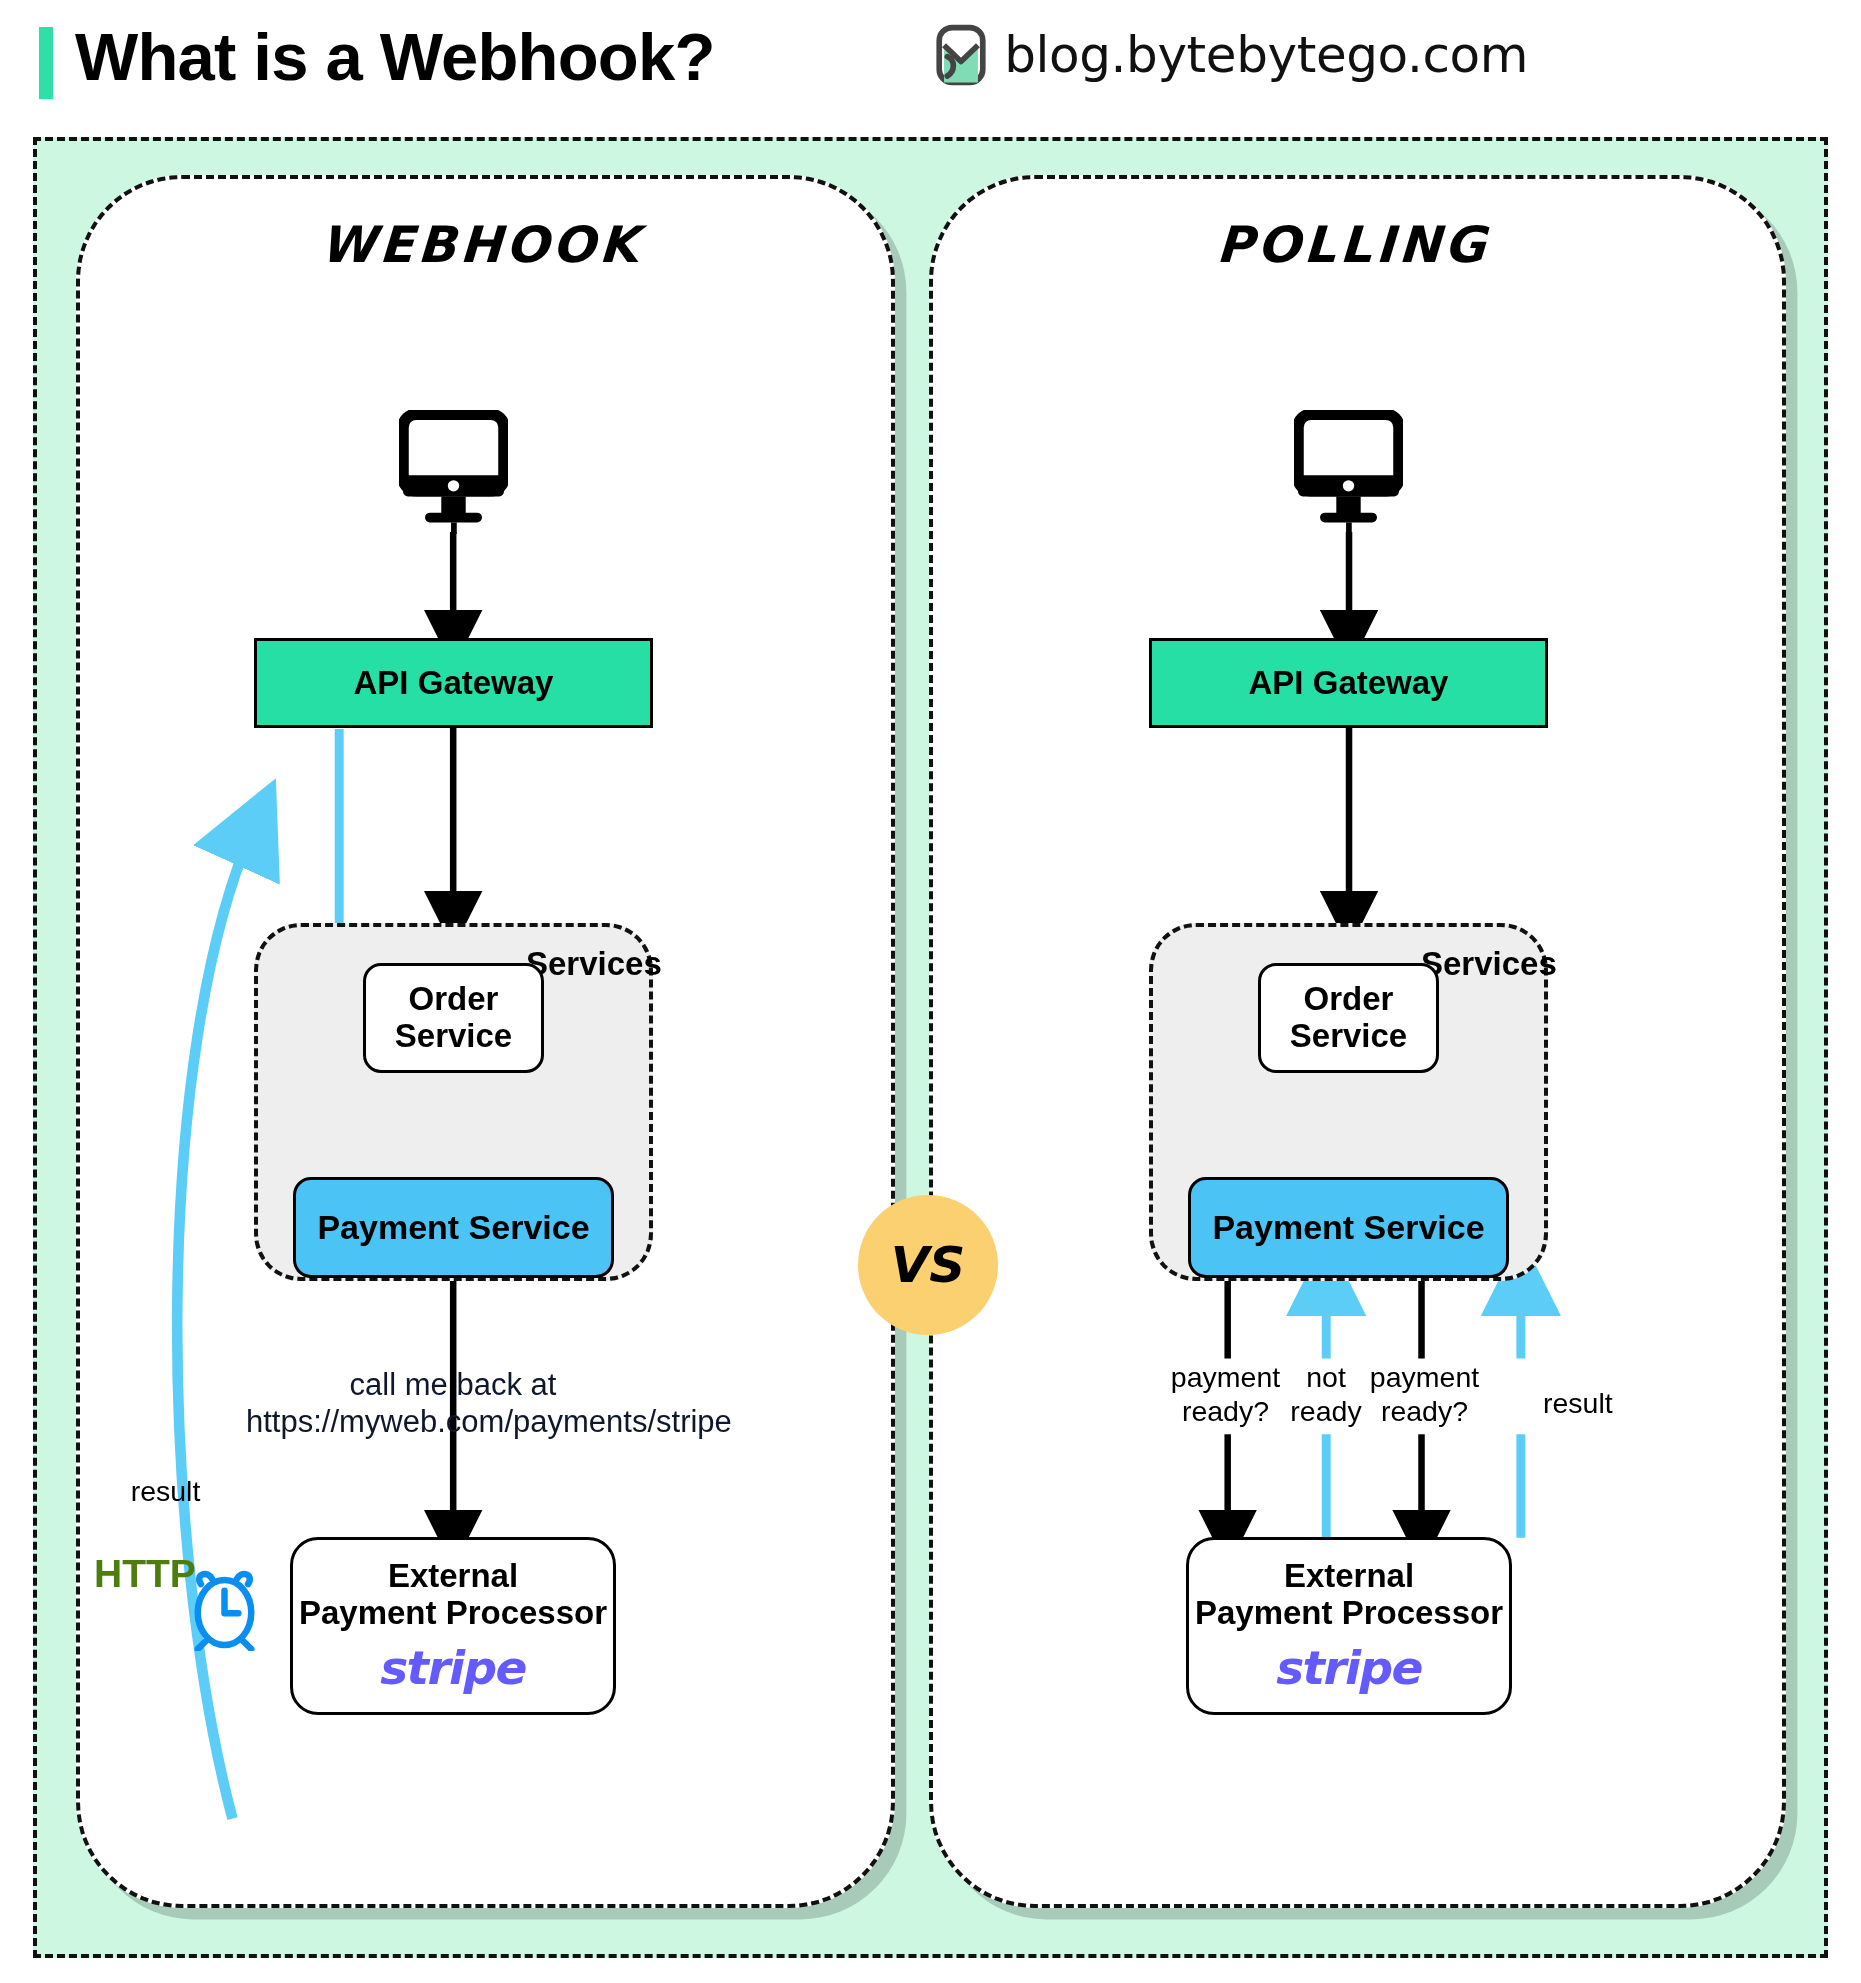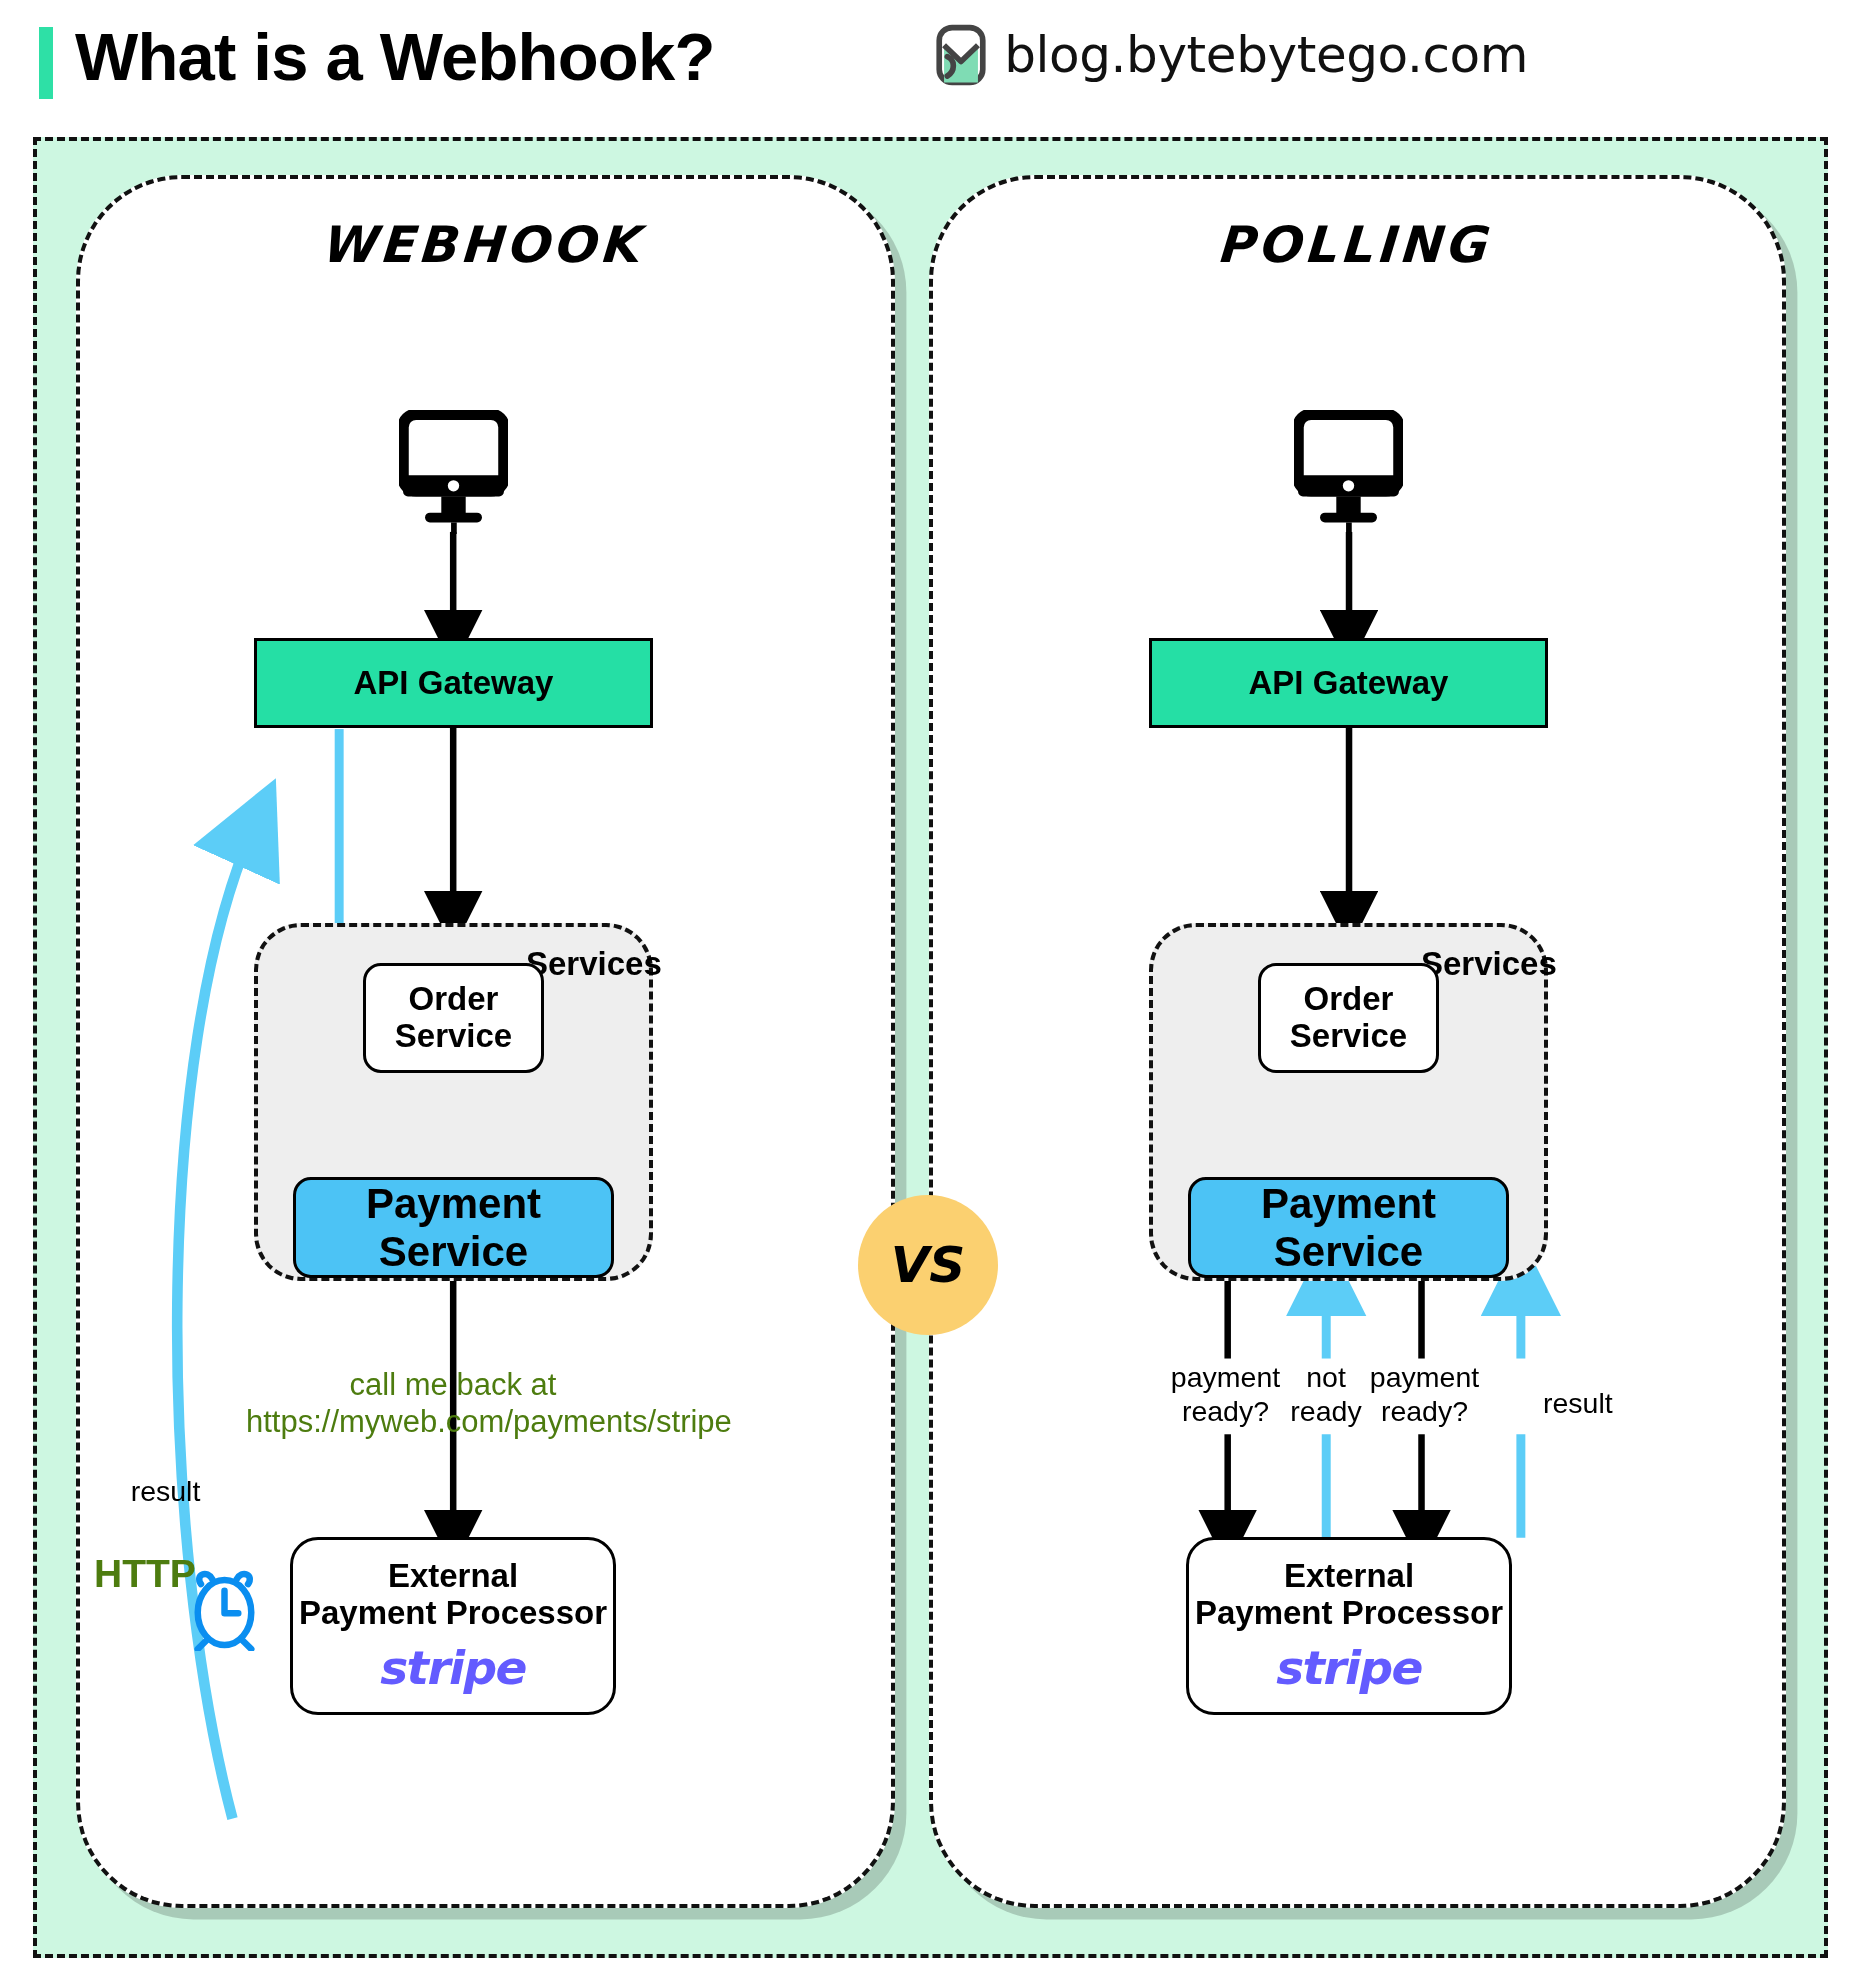--- a/index.html
+++ b/index.html
@@ -36,37 +36,37 @@
     font-size:50px;font-weight:bold;color:#000;letter-spacing:4.1px;
     font-family:"DejaVu Sans",sans-serif;
     font-style:italic;transform:skewX(-6deg);
     text-transform:uppercase;
   }
   
   .node{position:absolute;box-sizing:border-box;display:flex;align-items:center;
         justify-content:center;text-align:center;font-weight:bold;color:#000;line-height:1.12;}
   .gateway{background:#25dfa5;border:3.3px solid #000;font-size:33px;text-align:center;}
   .svc-white{background:#fff;border:3.3px solid #000;border-radius:18px;font-size:33px;}
-  .svc-blue{background:#4cc3f5;border:3.3px solid #000;border-radius:18px;font-size:42px;}
+  .svc-blue{background:#4cc3f5;border:3.3px solid #000;border-radius:18px;font-size:34px;}
   .processor{background:#fff;border:3.3px solid #000;border-radius:28px;font-size:33px;
              flex-direction:column;justify-content:flex-start;padding-top:18px;}
   .stripe-logo{color:#635bff;font-size:47px;font-weight:bold;font-style:italic;
                letter-spacing:-1.6px;margin-top:9.8px;font-family:"DejaVu Sans",sans-serif;}
   
   .services-group{position:absolute;background:#eeeeee;border:4.1px dashed #111;
                   border-radius:47px;box-sizing:border-box;}
   .services-label{position:absolute;font-size:33px;font-weight:bold;color:#000;}
   
   .monitor-icon{position:absolute;}
   .clock-icon{position:absolute;}
   
   .wires{position:absolute;left:0;top:0;width:1795px;height:1821px;pointer-events:none;}
   
   .lbl{position:absolute;color:#000;font-size:28.5px;line-height:1.18;text-align:center;}
-  .lbl-red{position:absolute;color:#4d7c0f;font-size:31px;line-height:1.2;text-align:center;
+  .lbl-red{position:absolute;color:#0f172a;font-size:31px;line-height:1.2;text-align:center;
            white-space:nowrap;}
   .lbl-http{position:absolute;color:#4d7c0f;font-size:39px;font-weight:bold;}
   
   #vs-badge{
     position:absolute;left:821px;top:1054px;width:140px;height:140px;border-radius:50%;
     background:#fbd070;display:flex;align-items:center;justify-content:center;
     font-size:50px;font-weight:bold;color:#000;font-family:"DejaVu Sans",sans-serif;
     font-style:italic;z-index:40;
   }
 </style>

